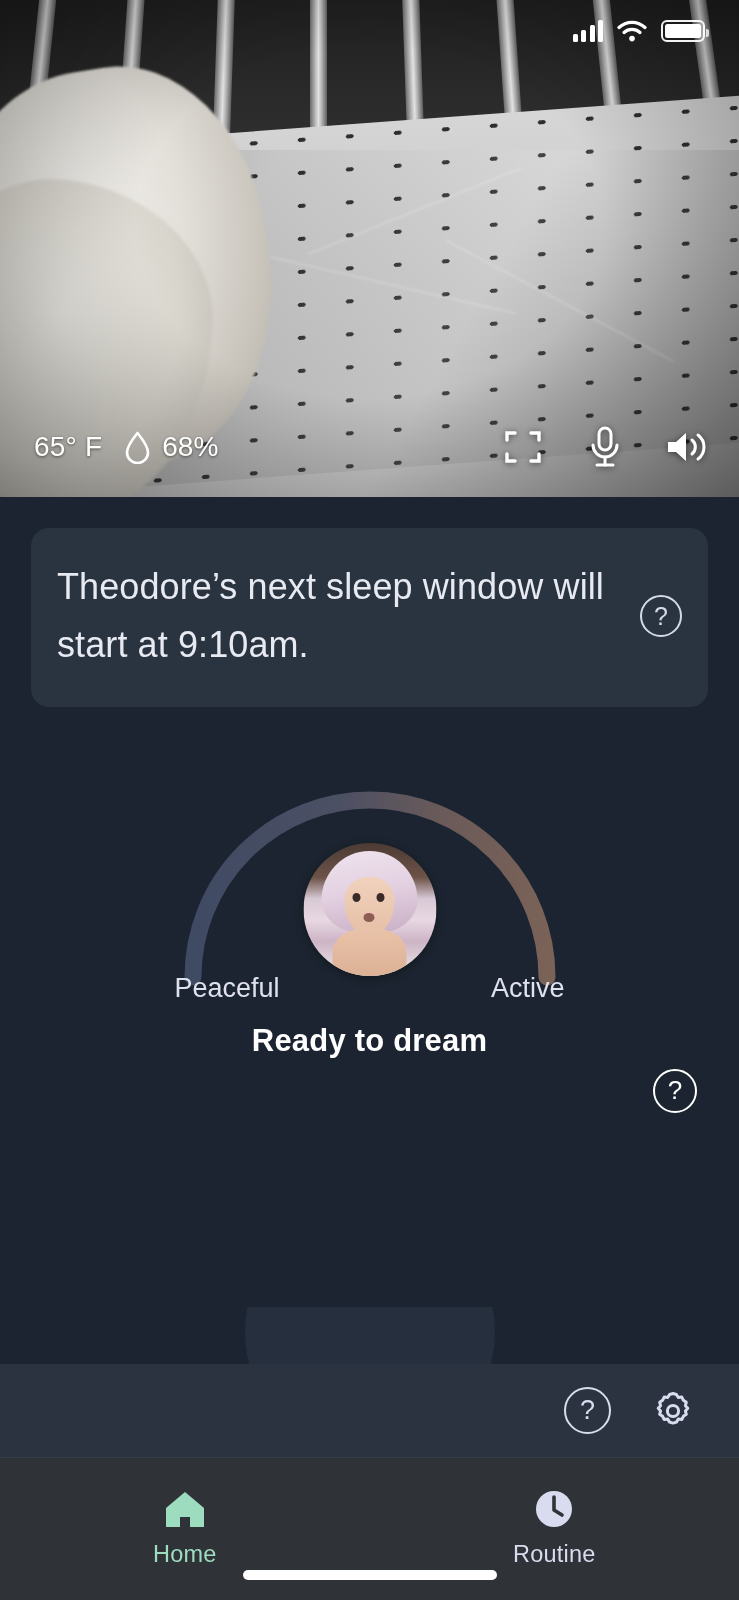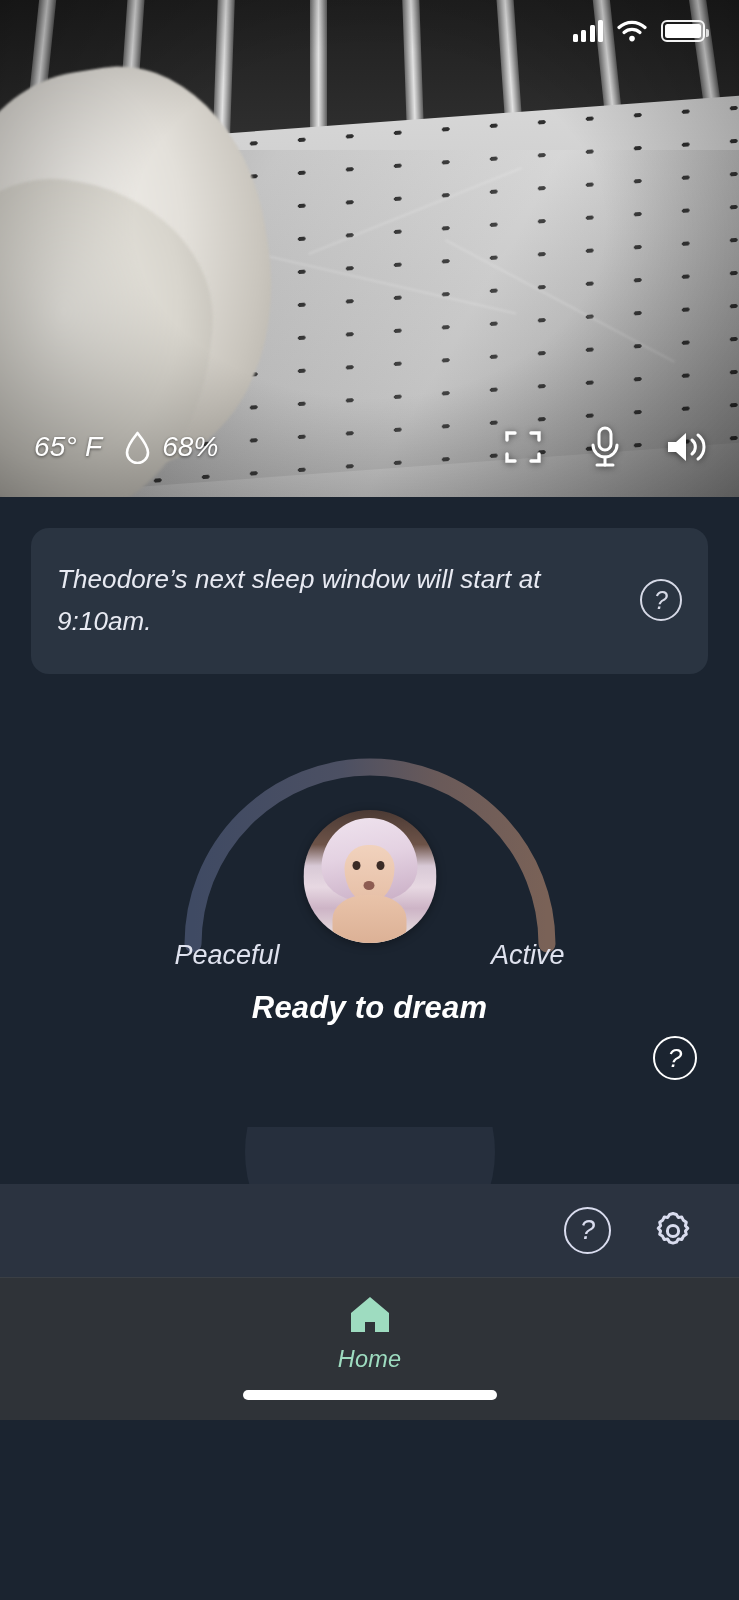--- a/index.html
+++ b/index.html
@@ -4,21 +4,21 @@
 <style>
   * { margin:0; padding:0; box-sizing:border-box; }
   html,body { width:739px; height:1600px; }
   body {
     background:#1b2430;
     font-family:"Liberation Sans", sans-serif;
     color:#fff;
     overflow:hidden;
     position:relative;
   }
-  .phone { width:739px; height:1420px; position:relative; display:flex; flex-direction:column;font-style:italic; }
+  .phone { width:739px; height:1600px; position:relative; display:flex; flex-direction:column; }
 
   
   .camera {
     position:relative;
     width:739px; height:497px;
     overflow:hidden;
     background:#6e6e6e;
     flex:0 0 497px;
   }
   .cam-bg {
@@ -120,21 +120,21 @@
 
   .banner {
     margin:31px 31px 0 31px;
     background:#2a3441;
     border-radius:18px;
     padding:30px 26px 32px 26px;
     display:flex; align-items:center; gap:14px;
     min-height:135px;
   }
   .banner-text {
-    flex:1; font-size:26px; line-height:1.62; color:#e8eaf2; letter-spacing:.1px;
+    flex:1; font-size:36px; line-height:1.62; color:#e8eaf2; letter-spacing:.1px;
   }
   .help-circle {
     width:42px; height:42px; border-radius:50%;
     border:2.4px solid #d6d9e6;
     display:flex; align-items:center; justify-content:center;
     font-size:25px; color:#d6d9e6; flex:0 0 42px;
     font-family:"Liberation Sans", sans-serif;
   }
 
   
@@ -258,21 +258,21 @@
     display:flex; align-items:center; justify-content:center;
     font-size:27px; color:#d9dcee;
   }
 
   
   .tabbar {
     flex:0 0 143px;
     background:#2f3338;
     border-top:1px solid #3a3f45;
     display:flex; align-items:flex-start;
-    padding-top:15px;
+    padding-top:30px;
   }
   .tab { flex:1; display:flex; flex-direction:column; align-items:center; gap:11px; }
   .tab-ico { height:42px; display:flex; align-items:center; justify-content:center; }
   .tab-label { font-size:23.5px; letter-spacing:.2px; }
   .tab.active .tab-label { color:#9edcc0; }
   .tab:not(.active) .tab-label { color:#d9dcee; }
 
   .home-indicator {
     position:absolute; bottom:20px; left:50%; transform:translateX(-50%);
     width:254px; height:10px; border-radius:5px; background:#fff;
@@ -434,18 +434,27 @@
 
     <div class="tab active">
       <div class="tab-ico">
         <svg width="42" height="40" viewBox="0 0 42 40">
           <path d="M21 3 L40 19 V38 H26 V28 H16 V38 H2 V19 Z" fill="#9edcc0"></path>
         </svg>
       </div>
       <div class="tab-label">Home</div>
     </div>
 
+    <div class="tab">
+      <div class="tab-ico">
+        <svg width="40" height="40" viewBox="0 0 40 40">
+          <circle cx="20" cy="20" r="18" fill="#d9dcee"></circle>
+          <path d="M20 8 V21 L28 26" stroke="#2f3338" stroke-width="3.6" fill="none" stroke-linecap="round" stroke-linejoin="round"></path>
+        </svg>
+      </div>
+      <div class="tab-label">Routine</div>
+    </div>
 
 
   </div>
 
   <div class="home-indicator"></div>
 </div>
 
 </body></html>

